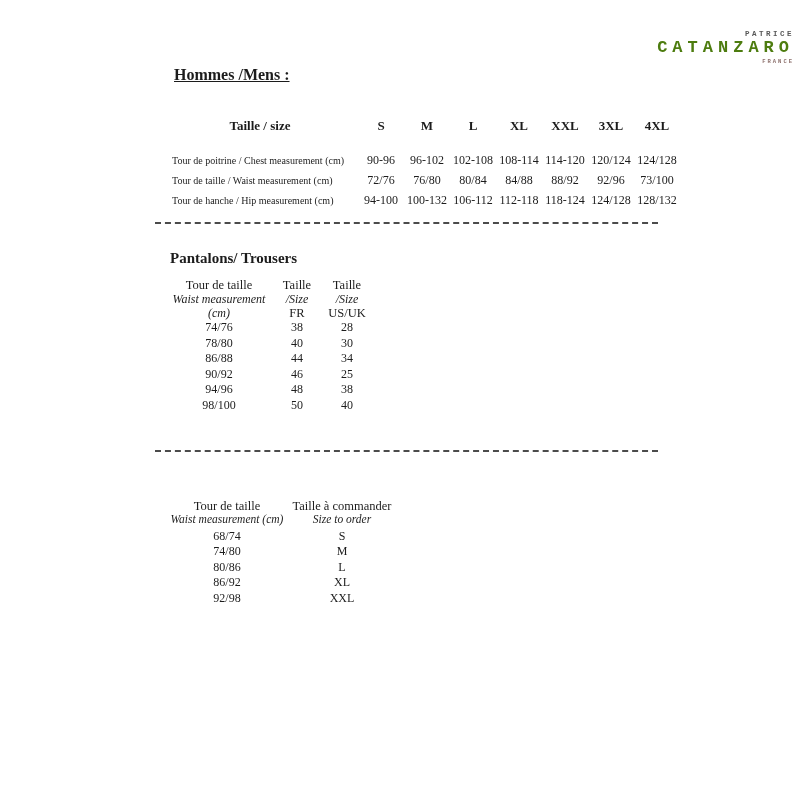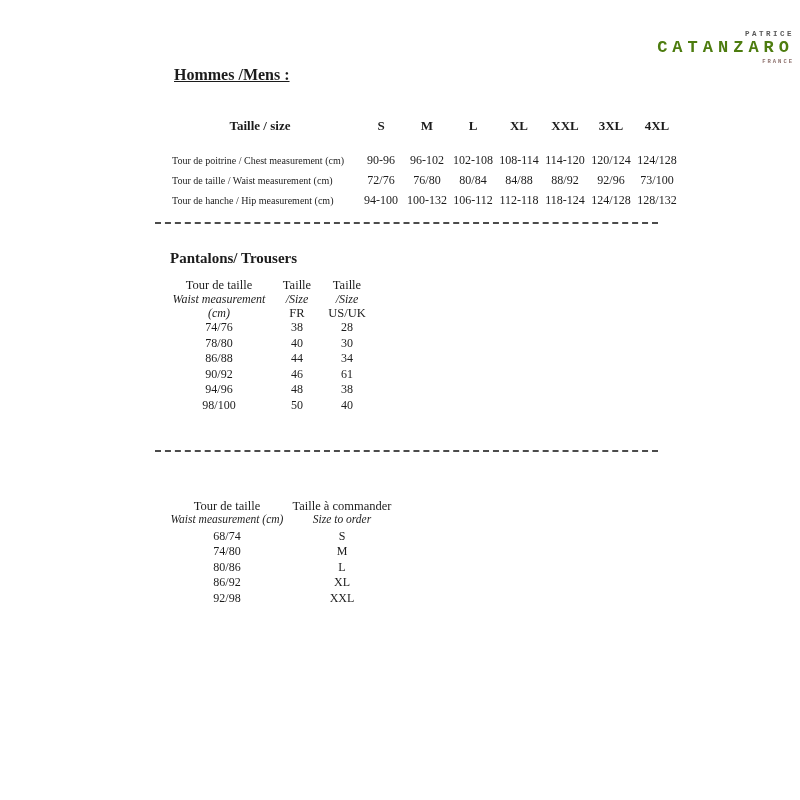--- a/index.html
+++ b/index.html
@@ -162,21 +162,21 @@
           <td>30</td>
         </tr>
         <tr>
           <td>86/88</td>
           <td>44</td>
           <td>34</td>
         </tr>
         <tr>
           <td>90/92</td>
           <td>46</td>
-          <td>61</td>
+          <td>25</td>
         </tr>
         <tr>
           <td>94/96</td>
           <td>48</td>
           <td>38</td>
         </tr>
         <tr>
           <td>98/100</td>
           <td>50</td>
           <td>40</td>

